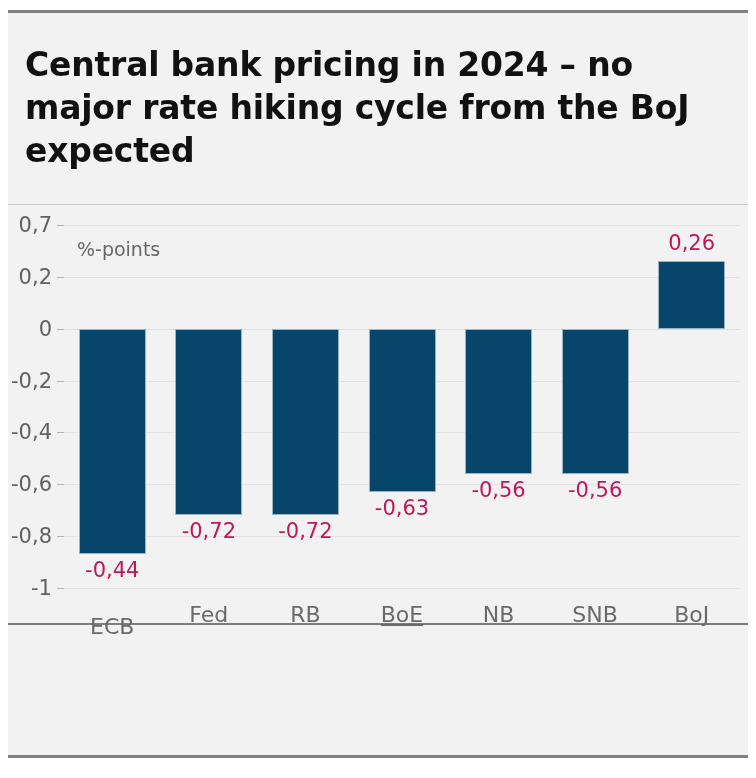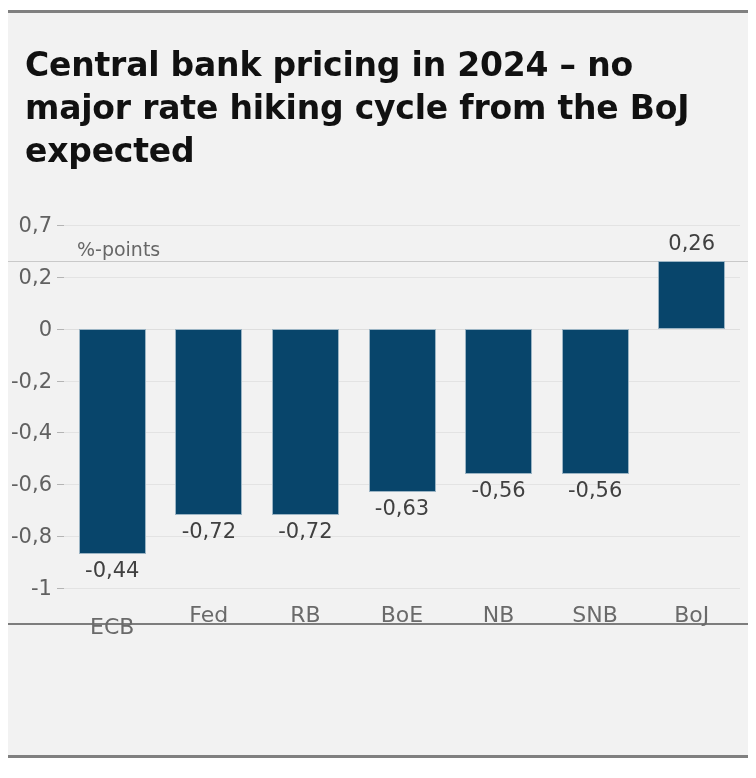--- a/index.html
+++ b/index.html
@@ -23,21 +23,21 @@
     border-bottom: 3px solid #808080;
     box-sizing: border-box;
   }
 
   
   #title-block {
     position: absolute;
     left: 0;
     top: 0;
     width: 740px;
-    height: 249px;
+    height: 192px;
     box-sizing: border-box;
     border-bottom: 1px solid #c9c9c9;
   }
 
   #chart-title {
     position: absolute;
     left: 17px;
     top: 30px;
     width: 690px;
     font-size: 33px;
@@ -110,21 +110,21 @@
     position: absolute;
     background: #08456b;
     border: 1px solid #9bb4c4;
     box-sizing: border-box;
   }
 
   .bar-value {
     position: absolute;
     text-align: center;
     font-size: 21px;
-    color: #404040;
+    color: #be185d;
     white-space: nowrap;
     font-family: "DejaVu Sans", sans-serif;
   }
 
   .xtick-label {
     position: absolute;
     text-align: center;
     font-size: 22px;
     color: #6a6a6a;
     white-space: nowrap;
@@ -206,21 +206,21 @@
           <div class="bar-value" style="width: 116.571px; left: 183.143px; top: 294.4px;">-0,72</div>
           <div class="bar-value" style="width: 116.571px; left: 279.714px; top: 271.064px;">-0,63</div>
           <div class="bar-value" style="width: 116.571px; left: 376.286px; top: 252.914px;">-0,56</div>
           <div class="bar-value" style="width: 116.571px; left: 472.857px; top: 252.914px;">-0,56</div>
           <div class="bar-value" style="width: 116.571px; left: 569.429px; top: 6.3px;">0,26</div>
         </div>
       <div id="xticks">
           <div class="xtick-label" style="width: 96.5714px; left: 0px; top: 389px;">ECB</div>
           <div class="xtick-label" style="width: 96.5714px; left: 96.5714px; top: 377px;">Fed</div>
           <div class="xtick-label" style="width: 96.5714px; left: 193.143px; top: 377px;">RB</div>
-          <div class="xtick-label" style="width: 96.5714px; left: 289.714px; top: 377px;">BoE</div>
+          <div class="xtick-label" style="width: 96.5714px; left: 289.714px; top: 377px; text-decoration: underline;">BoE</div>
           <div class="xtick-label" style="width: 96.5714px; left: 386.286px; top: 377px;">NB</div>
           <div class="xtick-label" style="width: 96.5714px; left: 482.857px; top: 377px;">SNB</div>
           <div class="xtick-label" style="width: 96.5714px; left: 579.429px; top: 377px;">BoJ</div>
         </div>
     </div>
   </div>
 
 
 </div>
 

